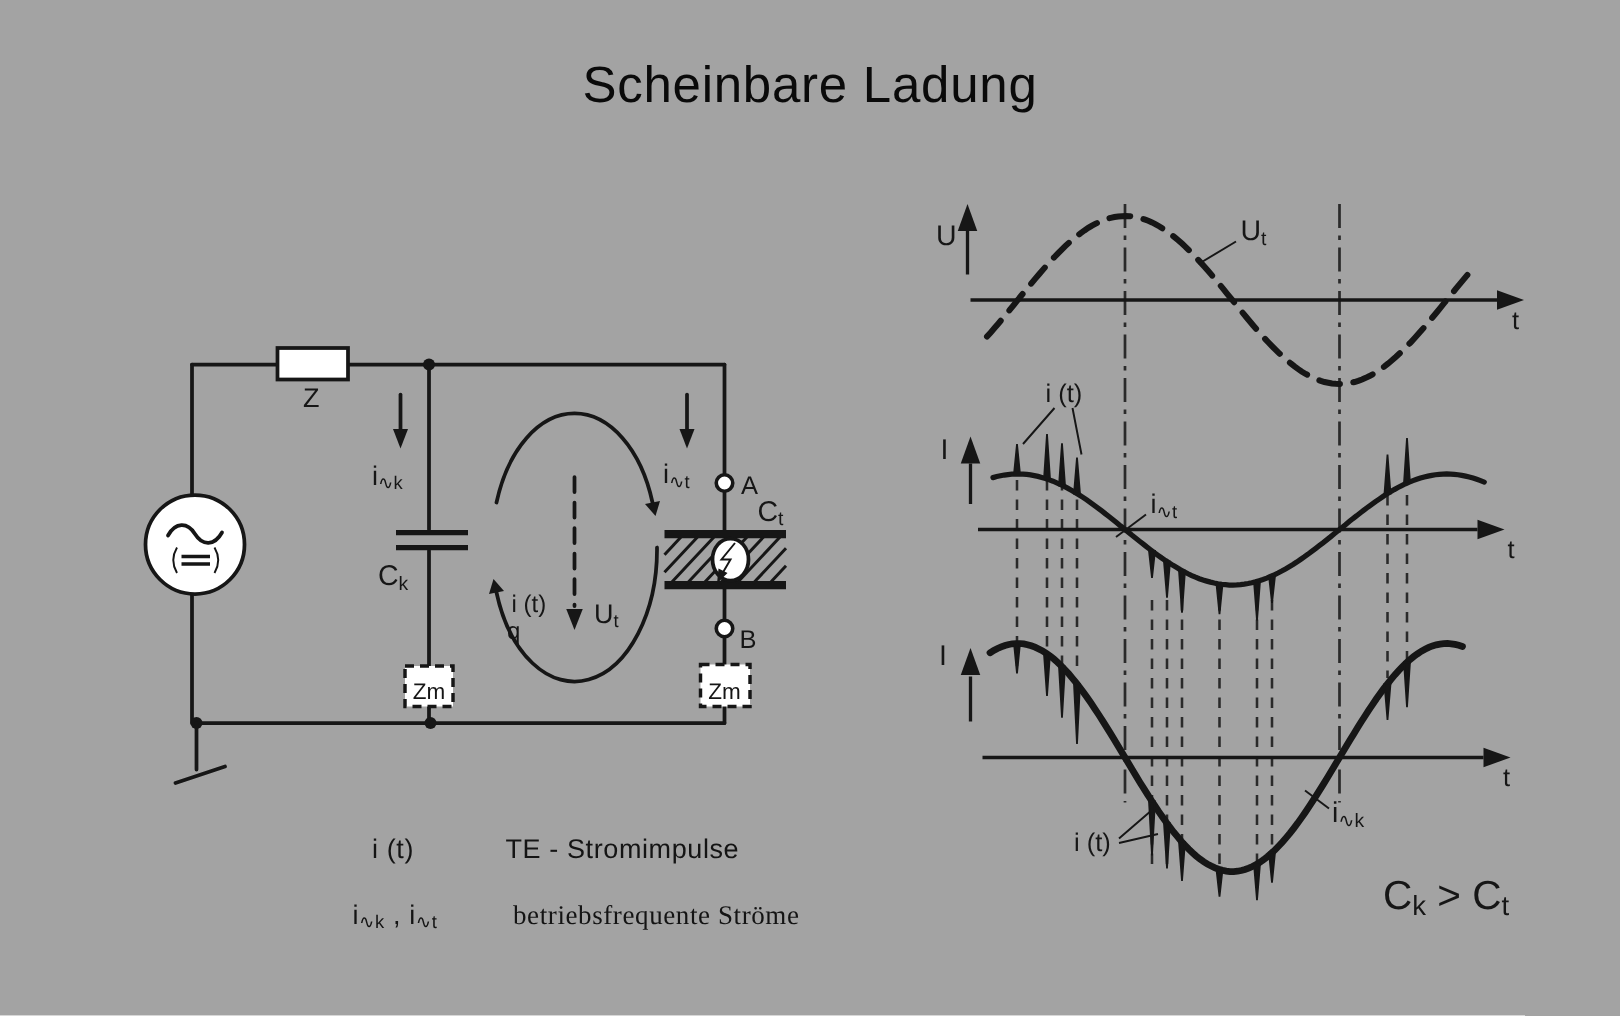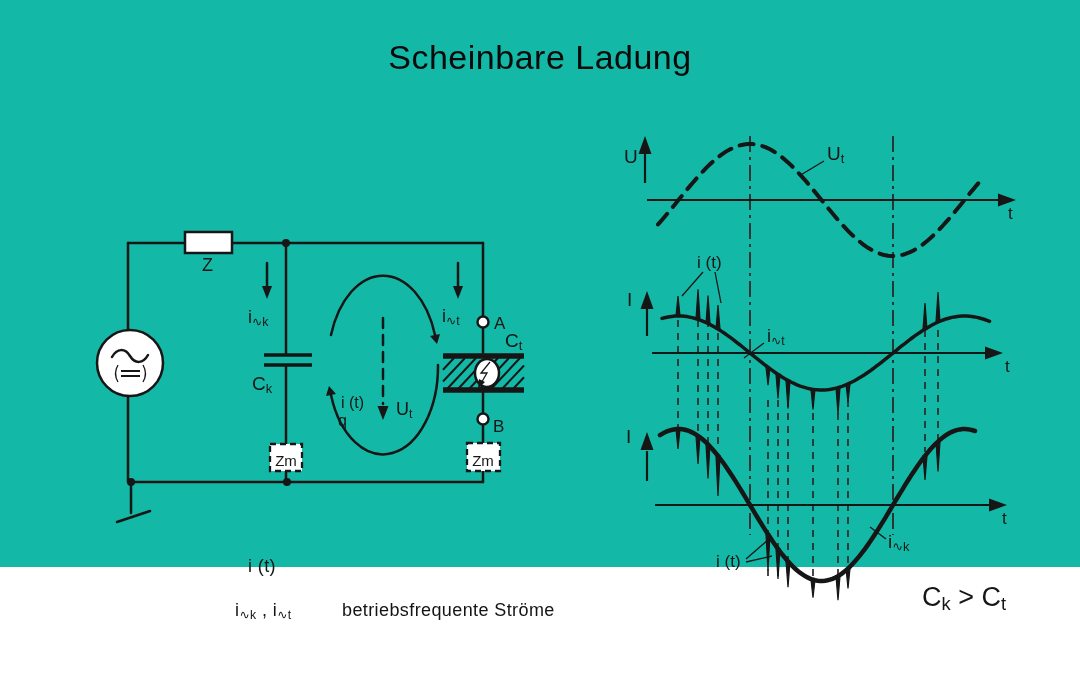--- a/index.html
+++ b/index.html
@@ -1,16 +1,16 @@
 <!DOCTYPE html>
 <html><head>
 <meta charset="utf-8">
 <style>
   html,body{margin:0;padding:0;background:#ffffff;width:1080px;height:677px;overflow:hidden;}
-  .page{position:relative;width:1080px;height:567px;background:#14b8a6;
+  .page{position:relative;width:1080px;height:677px;background:#a3a3a3;
         font-family:"Liberation Sans","DejaVu Sans",sans-serif;color:#111;}
   .title{position:absolute;top:38px;left:0;width:1080px;text-align:center;
          font-size:34px;letter-spacing:.5px;color:#0a0a0a;}
   svg{position:absolute;top:0;left:0;}
   svg text{fill:#161616;font-family:"Liberation Sans","DejaVu Sans",sans-serif;}
   tspan.sub{font-size:68%;baseline-shift:-22%;}
   span.sub{font-size:68%;vertical-align:-0.22em;}
   .wire{stroke:#161616;stroke-width:2.5;fill:none;stroke-linecap:round;}
   .thick{stroke:#161616;stroke-width:5.5;fill:none;stroke-linecap:butt;}
   .plate{stroke:#161616;stroke-width:3.5;fill:none;}
@@ -195,16 +195,17 @@
           <path d="M811,579.7 L813,597.7 L815,579.7 Z" class="pulse"></path>
           <path d="M836,576.1 L838,600.1 L840,576.1 Z" class="pulse"></path>
           <path d="M846,568.5 L848,588.5 L850,568.5 Z" class="pulse"></path>
           <path d="M923,455.9 L925,479.9 L927,455.9 Z" class="pulse"></path>
           <path d="M936,441.5 L938,471.5 L940,441.5 Z" class="pulse"></path>
         </g>
     </g>
   </svg>
 
   <div class="legend-item" style="left:248px;top:556px;">i (t)</div>
+  <div class="legend-item" style="left:337px;top:556px;">TE - Stromimpulse</div>
   <div class="legend-item" style="left:235px;top:600px;"><span>i</span><span class="sub">∿k</span><span> , </span><span>i</span><span class="sub">∿t</span></div>
-  <div class="legend-item" style="left:342px;top:600px;">betriebsfrequente  Ströme</div>
+  <div class="legend-item" style="left:342px;top:600px;font-family:Liberation Serif, serif;">betriebsfrequente  Ströme</div>
 
 </div>
 
 </body></html>

